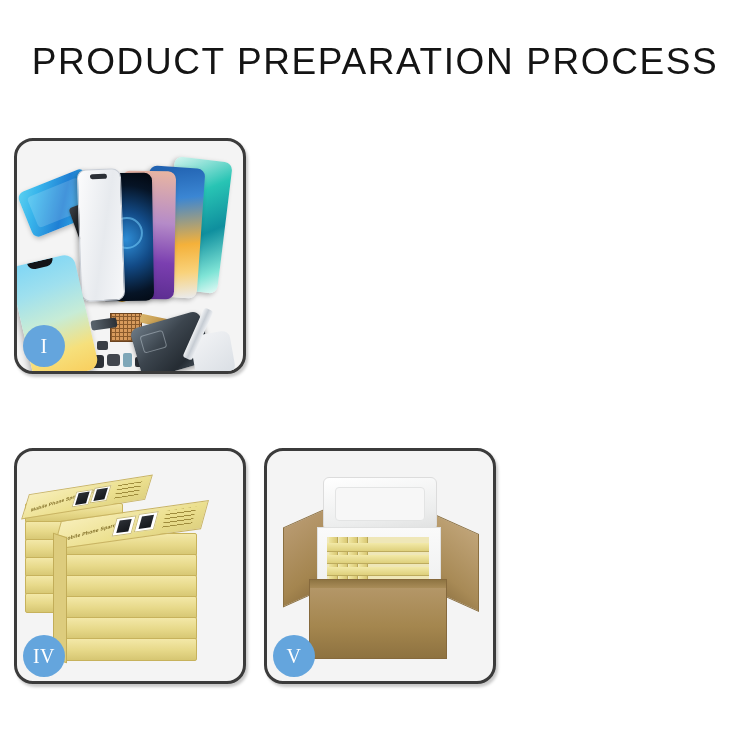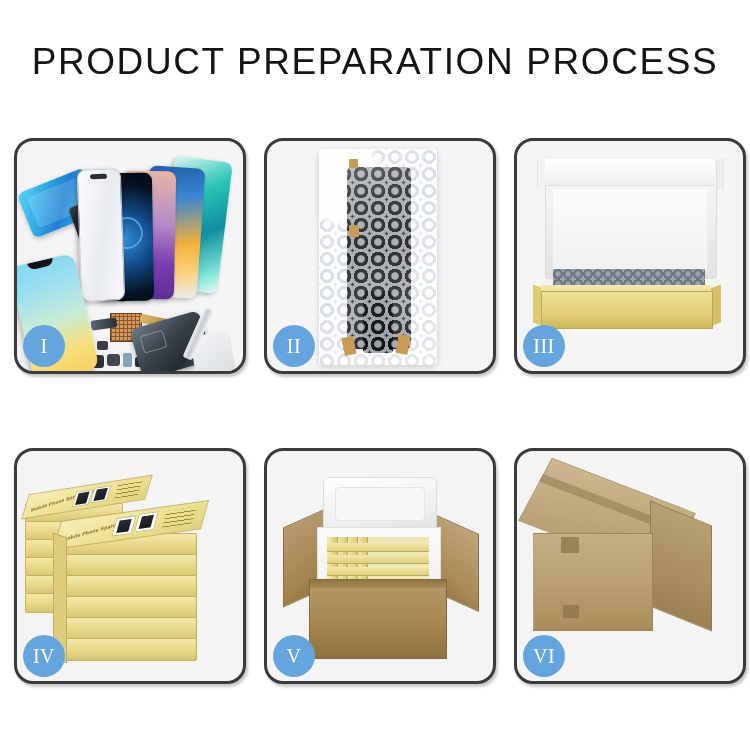--- a/index.html
+++ b/index.html
@@ -379,49 +379,21 @@
         <div class="flexB"></div>
         <div class="flexC"></div>
         <div class="housing"></div>
         <div class="tweezer"></div>
         <div class="hand"></div>
         <div class="spk"></div>
       </div>
       <div class="badge">I</div>
     </div>
 
-    <div class="card c2">
-      <div class="stage p2">
-        <div class="bubblebag"></div>
-        <div class="prod"></div>
-        <div class="prod tail"></div>
-        <div class="bubbleoverlay"></div>
-        <div class="tape t1"></div>
-        <div class="tape t2"></div>
-        <div class="tape t3"></div>
-        <div class="tape t4"></div>
-      </div>
-      <div class="badge">II</div>
-    </div>
-
-    <div class="card c3">
-      <div class="stage p3">
-        <div class="lidL"></div>
-        <div class="lidR"></div>
-        <div class="lid"></div>
-        <div class="lidtop"></div>
-        <div class="foam"></div>
-        <div class="bubbles"></div>
-        <div class="boxsideL"></div>
-        <div class="boxsideR"></div>
-        <div class="boxlipTop"></div>
-        <div class="boxfront"></div>
-      </div>
-      <div class="badge">III</div>
-    </div>
+
 
     <div class="card c4">
       <div class="stage p4">
 
         <div class="sbox" style="left:8px;top:52px;width:96px;height:18px;"></div>
         <div class="sbox" style="left:8px;top:70px;width:96px;height:18px;"></div>
         <div class="sbox" style="left:8px;top:88px;width:96px;height:18px;"></div>
         <div class="sbox" style="left:8px;top:106px;width:96px;height:18px;"></div>
         <div class="sbox" style="left:8px;top:124px;width:96px;height:18px;"></div>
         <div class="sbox" style="left:8px;top:142px;width:96px;height:18px;"></div>
@@ -473,27 +445,15 @@
           <div class="hstrip" style="top:6px;"></div>
           <div class="hstrip" style="top:18px;"></div>
           <div class="hstrip" style="top:30px;"></div>
           <div class="hstrip" style="top:42px;"></div>
         </div>
         <div class="cartonbody"></div>
       </div>
       <div class="badge">V</div>
     </div>
 
-    <div class="card c6">
-      <div class="stage p6">
-        <div class="topface"></div>
-        <div class="seam"></div>
-        <div class="rightface"></div>
-        <div class="frontface"></div>
-        <div class="edge"></div>
-        <div class="tapeA"></div>
-        <div class="tapeB"></div>
-      </div>
-      <div class="badge">VI</div>
-    </div>
 
   </div>
 </div>
 
 </body></html>

